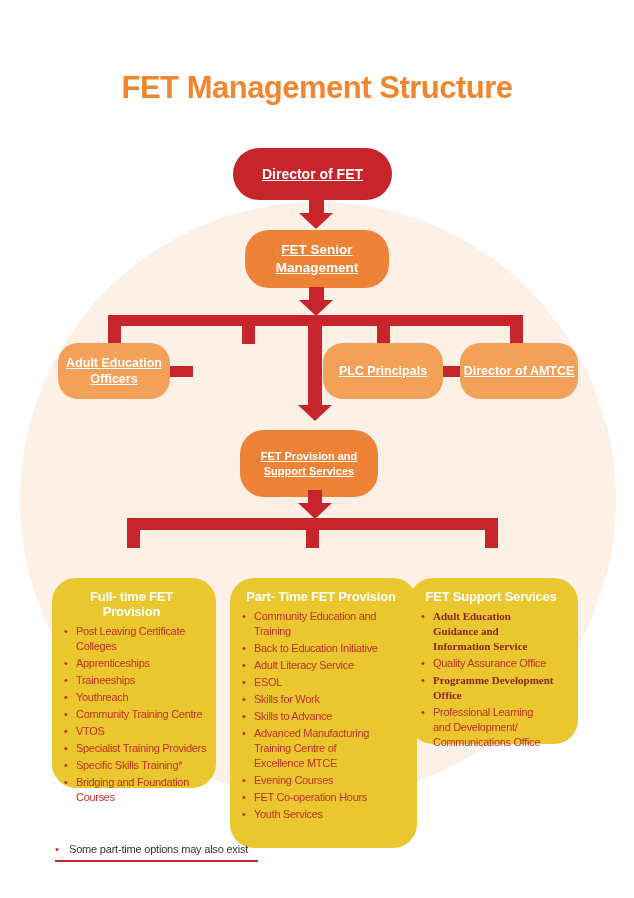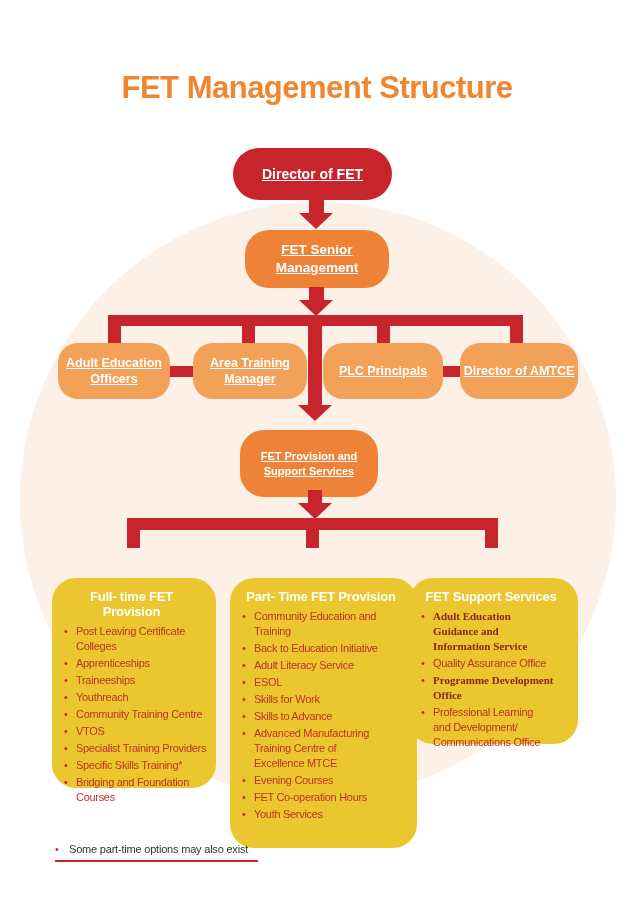--- a/index.html
+++ b/index.html
@@ -153,24 +153,20 @@
   <div class="conn leg leg-c"></div>
   <div class="conn leg leg-d"></div>
   <div class="conn center-drop"></div>
   <div class="conn row-link row-link-1"></div>
   <div class="conn row-link row-link-2"></div>
 
   <div class="node node-row node-a">
     <span>Adult Education
 Officers</span>
   </div>
-  <div class="node node-row node-b">
-    <span>Area Training
-Manager</span>
-  </div>
   <div class="node node-row node-c">
     <span>PLC Principals</span>
   </div>
   <div class="node node-row node-d">
     <span>Director of AMTCE</span>
   </div>
 
   <div class="arrowhead ah3"></div>
 
   <div class="node node-provision">

